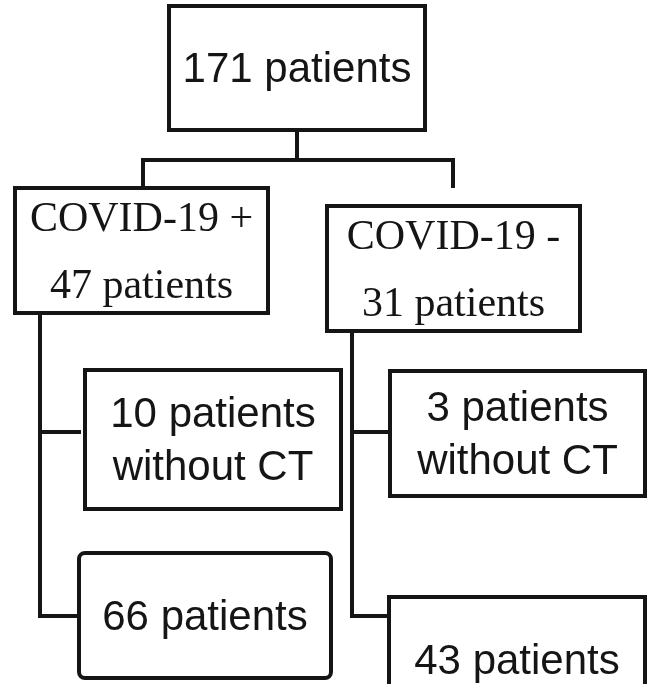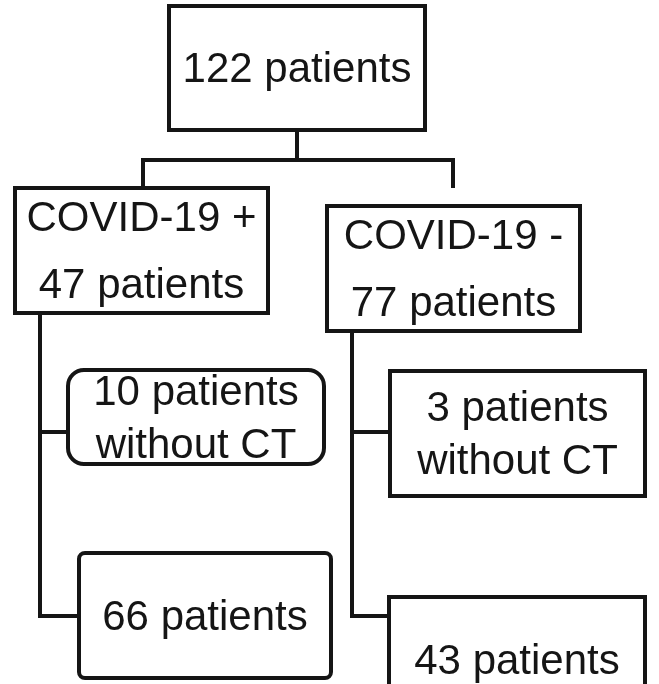--- a/index.html
+++ b/index.html
@@ -24,28 +24,28 @@
     display: flex;
     flex-direction: column;
     align-items: center;
     justify-content: center;
     text-align: center;
     font-size: 42px;
     line-height: 1.0;
     z-index: 2;
   }
   .node .line { white-space: nowrap; }
-  .node.spread { gap: 25px; }
+  .node.spread { gap: 25px; font-family: Liberation Serif, serif; }
   .node.tight  { gap: 11px; }
 
   
   #node-total            { left: 167px; top:   4px; width: 260px; height: 128px; }
   #node-covid-positive   { left:  13px; top: 186px; width: 257px; height: 129px; }
   #node-covid-negative   { left: 325px; top: 204px; width: 257px; height: 129px; }
-  #node-pos-without-ct   { left:  66px; top: 368px; width: 260px; height: 98px; border-radius: 18px; }
+  #node-pos-without-ct   { left:  83px; top: 368px; width: 260px; height: 143px; }
   #node-neg-without-ct   { left: 388px; top: 369px; width: 259px; height: 129px; text-align: center; }
   #node-pos-final        { left:  77px; top: 551px; width: 256px; height: 129px; border-radius: 8px; }
   #node-neg-final        { left: 387px; top: 552px; width: 260px; height: 129px; margin-top: 43px; }
 
   
   .connector {
     position: absolute;
     background: #151515;
     z-index: 1;
   }
@@ -70,31 +70,31 @@
   <div class="connector" id="conn-branch-left-drop"></div>
   <div class="connector" id="conn-branch-right-drop"></div>
   <div class="connector" id="conn-left-rail"></div>
   <div class="connector" id="conn-left-elbow-upper"></div>
   <div class="connector" id="conn-left-elbow-lower"></div>
   <div class="connector" id="conn-right-rail"></div>
   <div class="connector" id="conn-right-elbow-upper"></div>
   <div class="connector" id="conn-right-elbow-lower"></div>
 
   <div class="node" id="node-total">
-    <span class="line">122 patients</span>
+    <span class="line">171 patients</span>
   </div>
 
   <div class="node spread" id="node-covid-positive">
     <span class="line">COVID-19 +</span>
     <span class="line">47 patients</span>
   </div>
 
   <div class="node spread" id="node-covid-negative">
     <span class="line">COVID-19 -</span>
-    <span class="line">77 patients</span>
+    <span class="line">31 patients</span>
   </div>
 
   <div class="node tight" id="node-pos-without-ct">
     <span class="line">10 patients</span>
     <span class="line">without CT</span>
   </div>
 
   <div class="node tight" id="node-neg-without-ct">
     <span class="line">3 patients</span>
     <span class="line">without CT</span>

